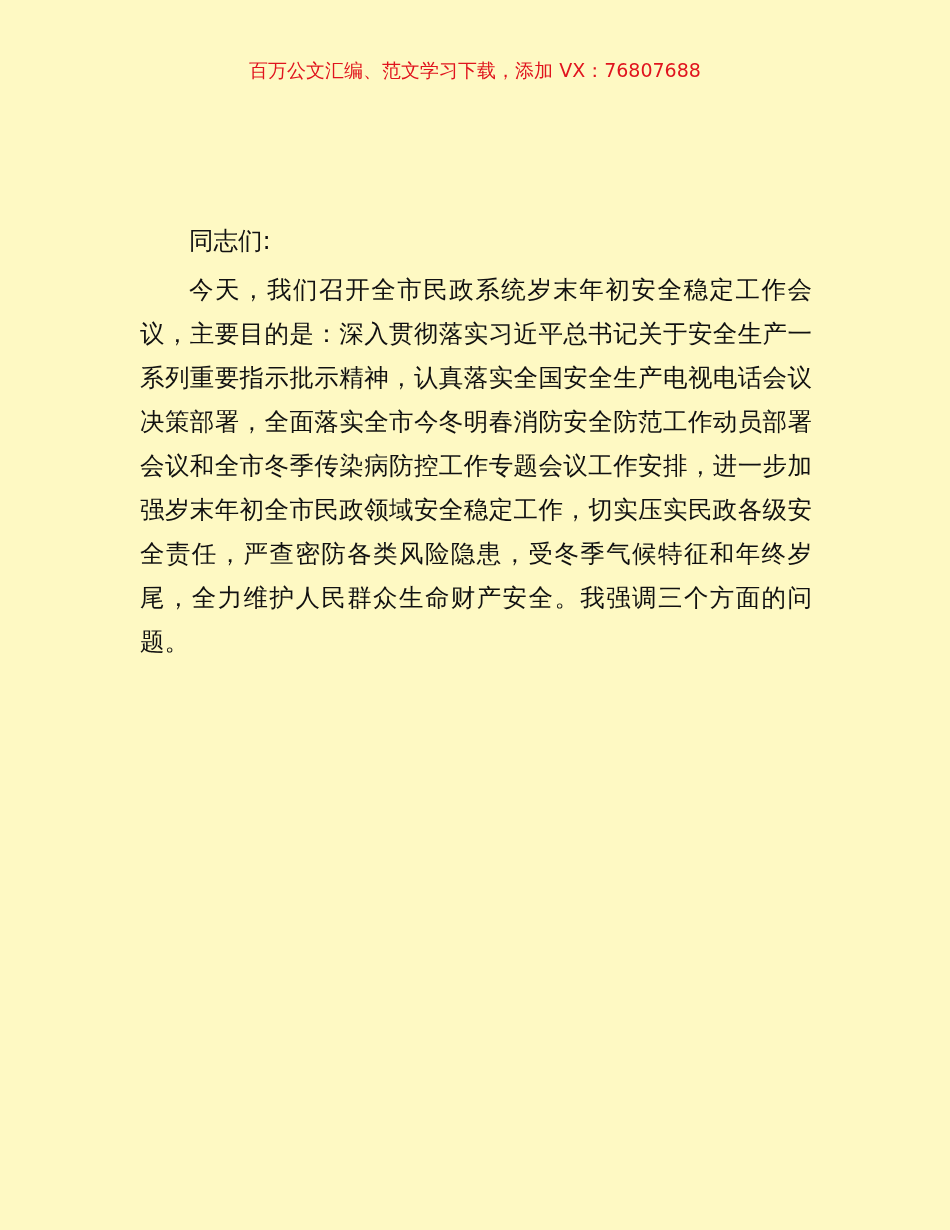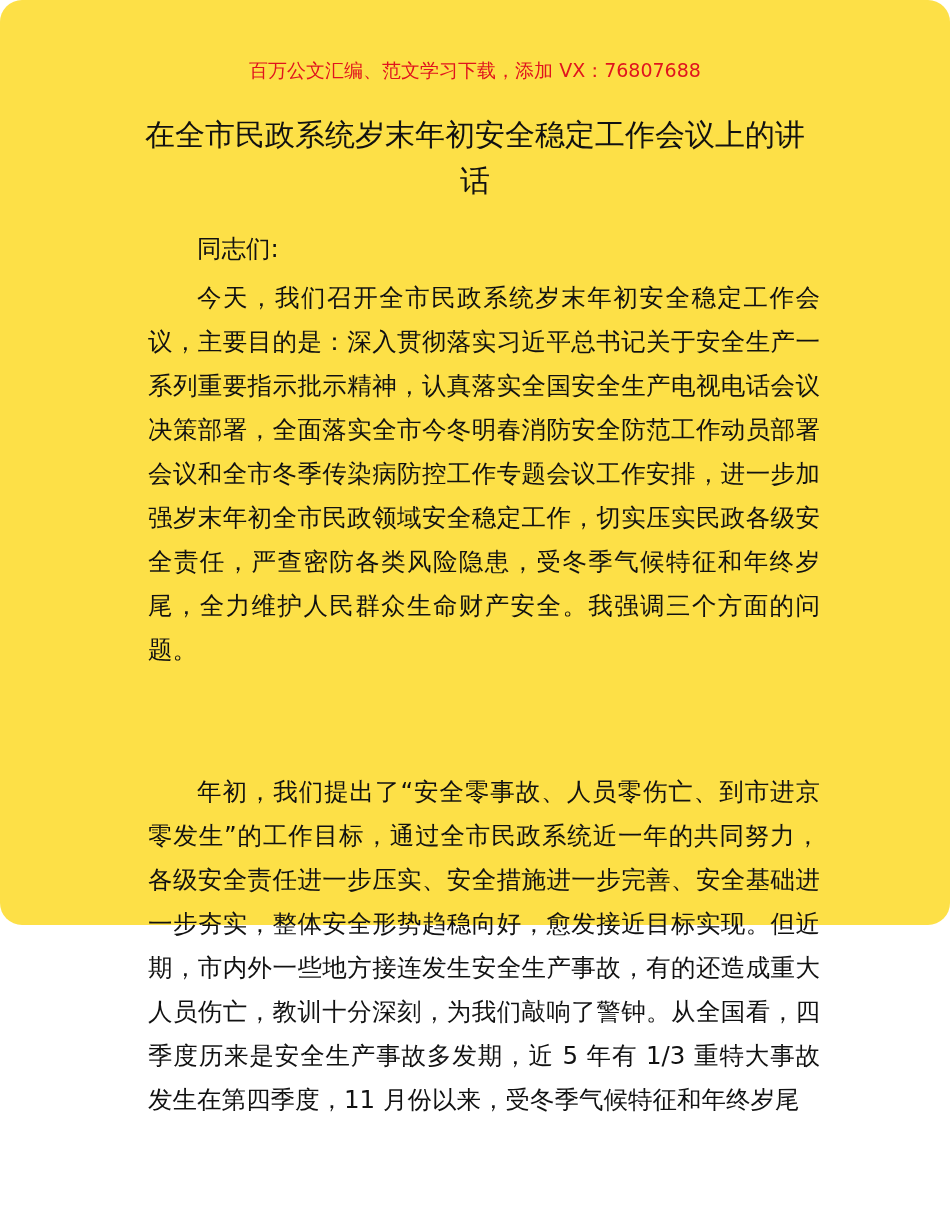--- a/index.html
+++ b/index.html
@@ -13,23 +13,22 @@
       position: relative;
       overflow: hidden;
       font-family: "DejaVu Sans", "Liberation Sans", sans-serif;
       color: #111111;
     }
     .page {
       position: absolute;
       left: 0;
       top: 0;
       width: 950px;
-      height: 925px;
-      background: #fde047;
-      border-radius: 22px;
+      height: 1230px;
+      background: #fef9c3;
     }
     .watermark-header {
       position: absolute;
       top: 56px;
       left: 0;
       width: 950px;
       text-align: center;
       font-size: 19px;
       line-height: 28px;
       color: #e0141e;
@@ -47,48 +46,44 @@
       margin: 0;
       font-weight: normal;
     }
     .body-text {
       position: absolute;
       left: 140px;
       width: 672px;
       font-size: 24.5px;
       line-height: 44px;
       text-align: justify;
-      margin: 8px;
+      margin: 0;
     }
     .para {
       margin: 0;
       text-indent: 2em;
       text-align: justify;
       word-break: break-all;
     }
     .p-salutation { top: 219px; }
     .p-intro { top: 268px; }
     .p-section1 { top: 648px; }
     .p-para3 { top: 762px; }
   </style>
 </head>
 <body>
 
 <div class="page">
 
   <div class="watermark-header">百万公文汇编、范文学习下载，添加 VX：76807688</div>
 
-  <h1 class="doc-title">在全市民政系统岁末年初安全稳定工作会议上的讲话</h1>
 
   <div class="body-text p-salutation">
     <p class="para">同志们:</p>
   </div>
 
   <div class="body-text p-intro">
     <p class="para">今天，我们召开全市民政系统岁末年初安全稳定工作会议，主要目的是：深入贯彻落实习近平总书记关于安全生产一系列重要指示批示精神，认真落实全国安全生产电视电话会议决策部署，全面落实全市今冬明春消防安全防范工作动员部署会议和全市冬季传染病防控工作专题会议工作安排，进一步加强岁末年初全市民政领域安全稳定工作，切实压实民政各级安全责任，严查密防各类风险隐患，受冬季气候特征和年终岁尾，全力维护人民群众生命财产安全。我强调三个方面的问题。</p>
   </div>
 
 
-  <div class="body-text p-para3">
-    <p class="para">年初，我们提出了“安全零事故、人员零伤亡、到市进京零发生”的工作目标，通过全市民政系统近一年的共同努力，各级安全责任进一步压实、安全措施进一步完善、安全基础进一步夯实，整体安全形势趋稳向好，愈发接近目标实现。但近期，市内外一些地方接连发生安全生产事故，有的还造成重大人员伤亡，教训十分深刻，为我们敲响了警钟。从全国看，四季度历来是安全生产事故多发期，近 5 年有 1/3 重特大事故发生在第四季度，11 月份以来，受冬季气候特征和年终岁尾</p>
-  </div>
 
 </div>
 
 </body></html>

